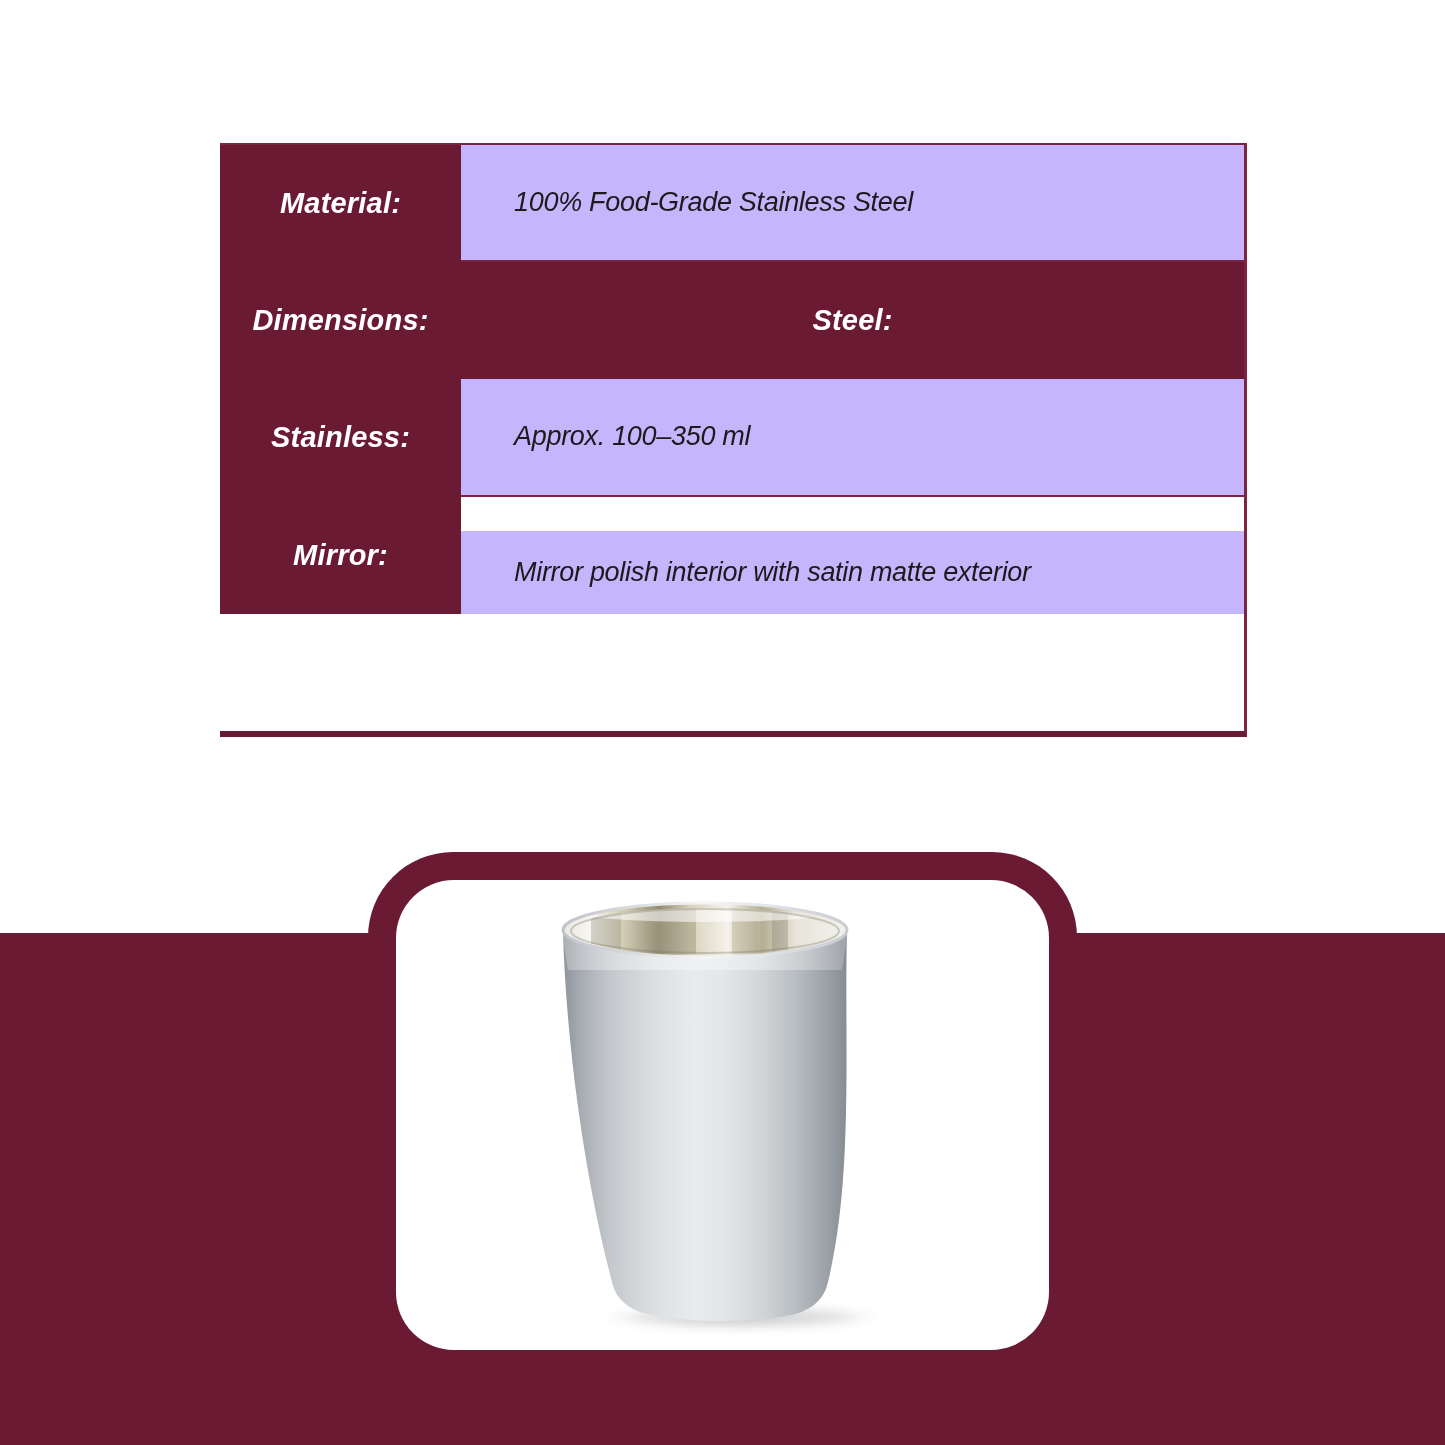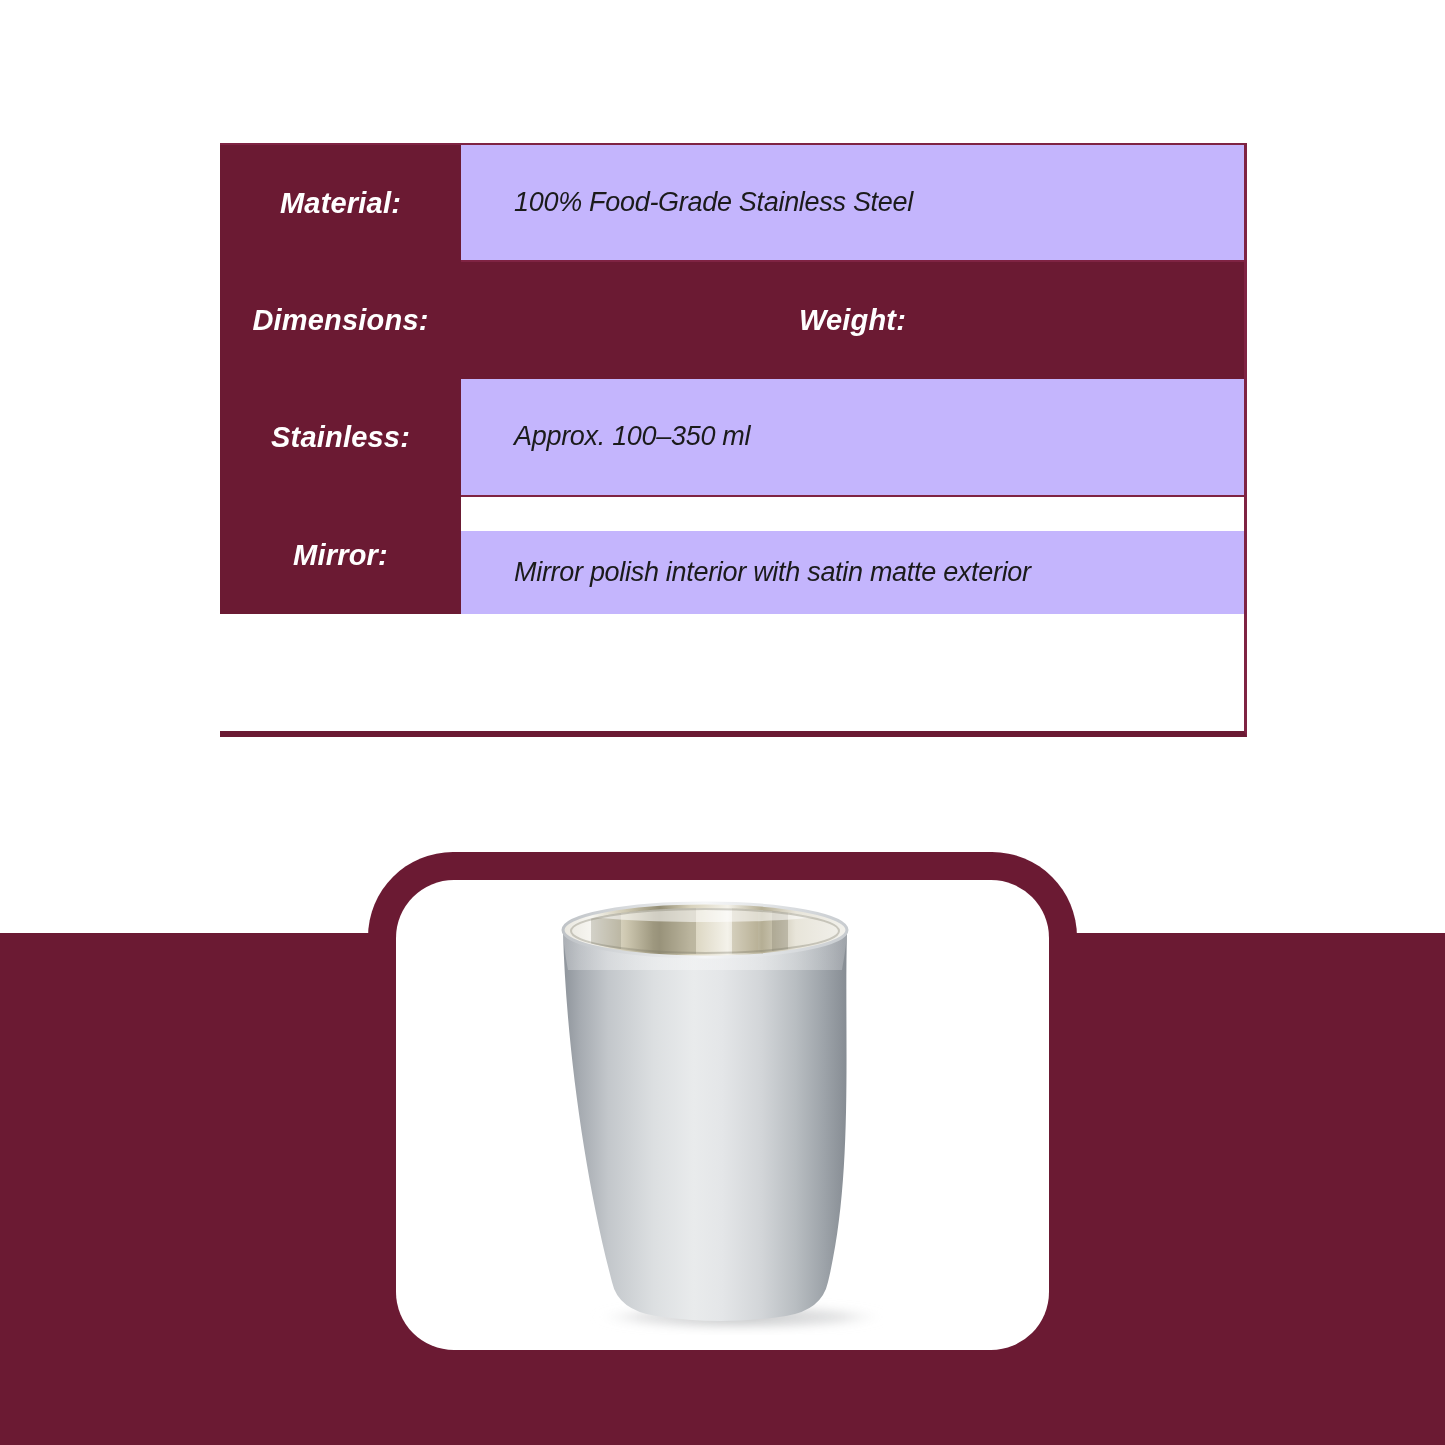--- a/index.html
+++ b/index.html
@@ -71,21 +71,21 @@
 
 <div class="page">
 
   <div class="spec-table">
 
     <div class="label-cell">Material:</div>
     <div class="value-cell">100% Food-Grade Stainless Steel</div>
 
     <div class="label-cell">Dimensions:</div>
 
-    <div class="label-cell">Weight:</div>
+    <div class="label-cell">Steel:</div>
 
     <div class="label-cell">Stainless:</div>
     <div class="value-cell">Approx. 100–350 ml</div>
 
     <div class="label-cell">Mirror:</div>
     <div class="value-cell last">Mirror polish interior with satin matte exterior</div>
   </div>
 
   <div class="band"></div>
   <div class="tab"></div>

